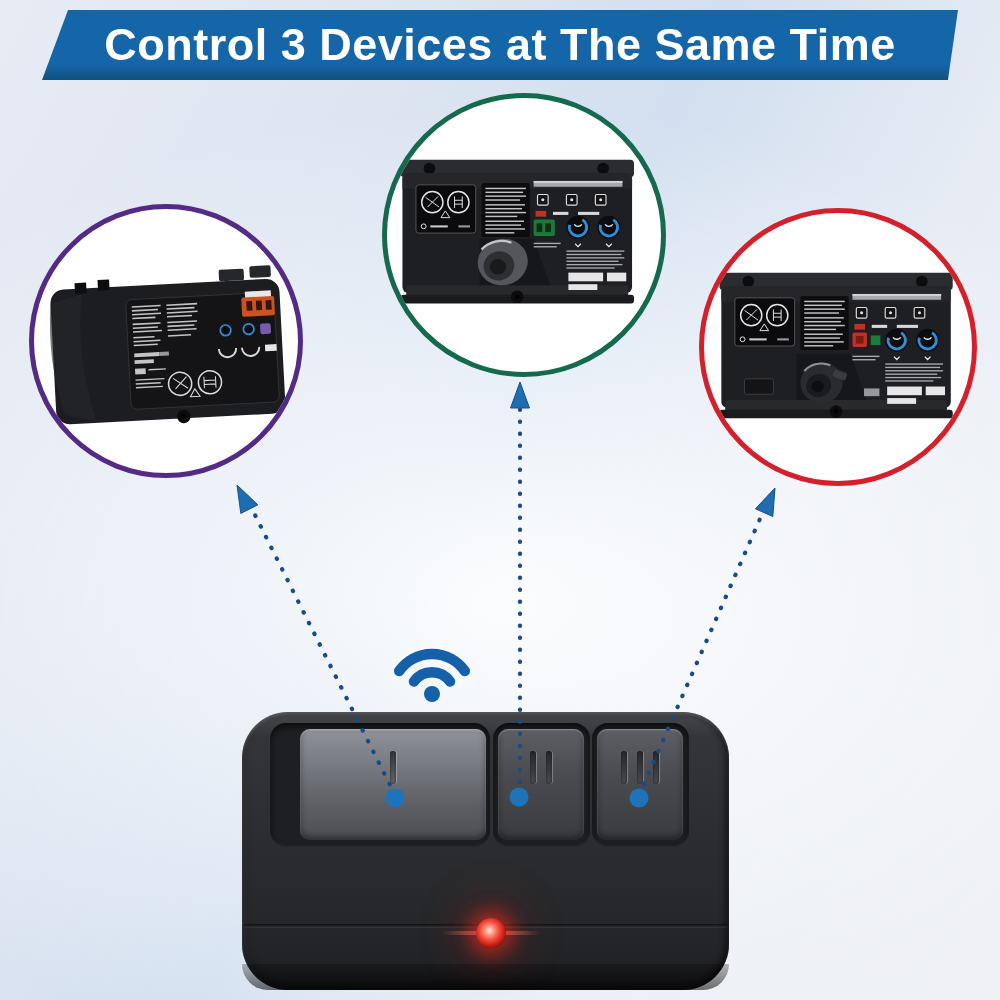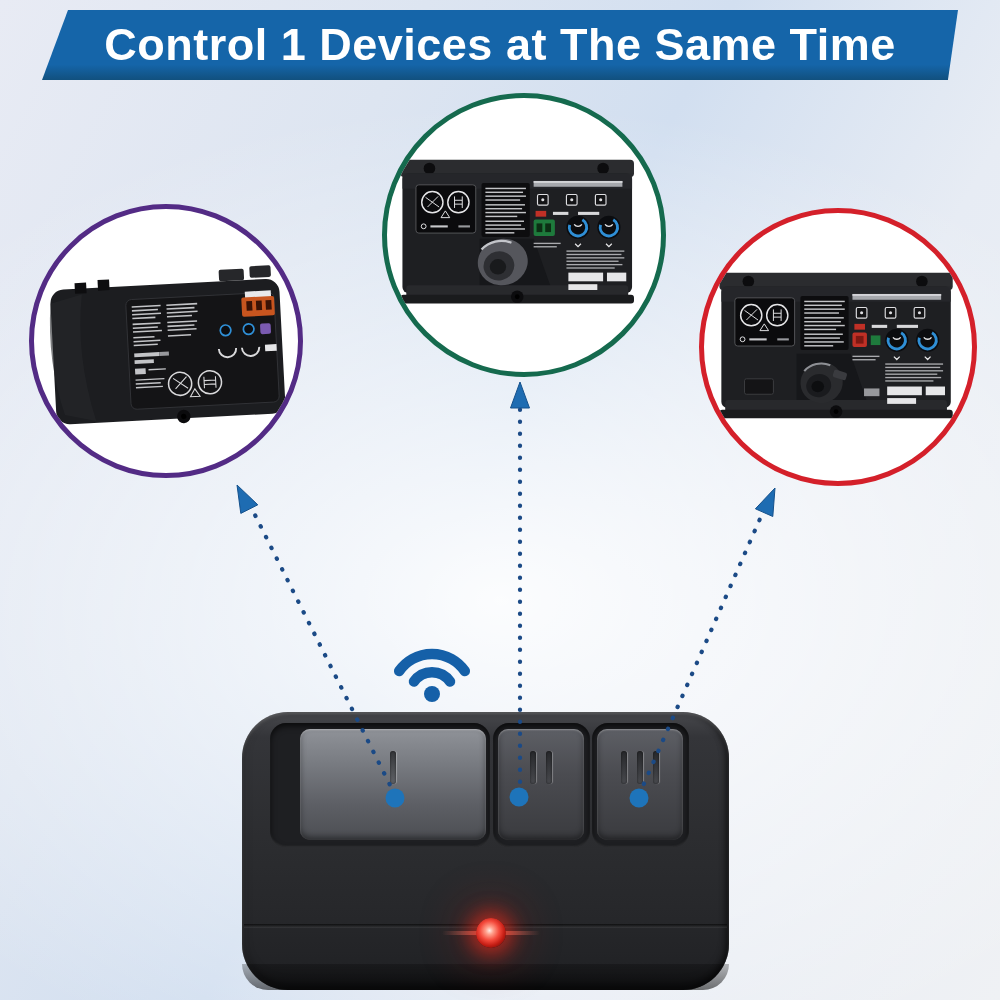--- a/index.html
+++ b/index.html
@@ -75,21 +75,21 @@
   .wifi{stroke:var(--wifi_blue,#1560a8);stroke-width:10.5;stroke-linecap:round;fill:none;}
   
   .tl{fill:#c3c4c7;} .tl2{fill:#97989c;}
 </style>
 </head>
 <body>
 
 <div class="canvas">
 
   <div class="banner">
-    <span class="banner-text">Control 1 Devices at The Same Time</span>
+    <span class="banner-text">Control 3 Devices at The Same Time</span>
   </div>
 
   <div class="circle c-left">
     <svg viewBox="0 0 274 274">
       <g transform="rotate(-3 140 150)">
         <rect x="20" y="78" width="238" height="140" rx="14" fill="#1c1d20"></rect>
         <path d="M20 92 q-7 60 9 116 l32 8 q-18 -70 -8 -132 z" fill="#27282b" opacity=".6"></path>
         <rect x="46" y="72" width="12" height="11" fill="#0d0d0f"></rect>
         <rect x="70" y="70" width="12" height="11" fill="#0d0d0f"></rect>
         <rect x="196" y="66" width="26" height="12" rx="2" fill="#26272a"></rect>

